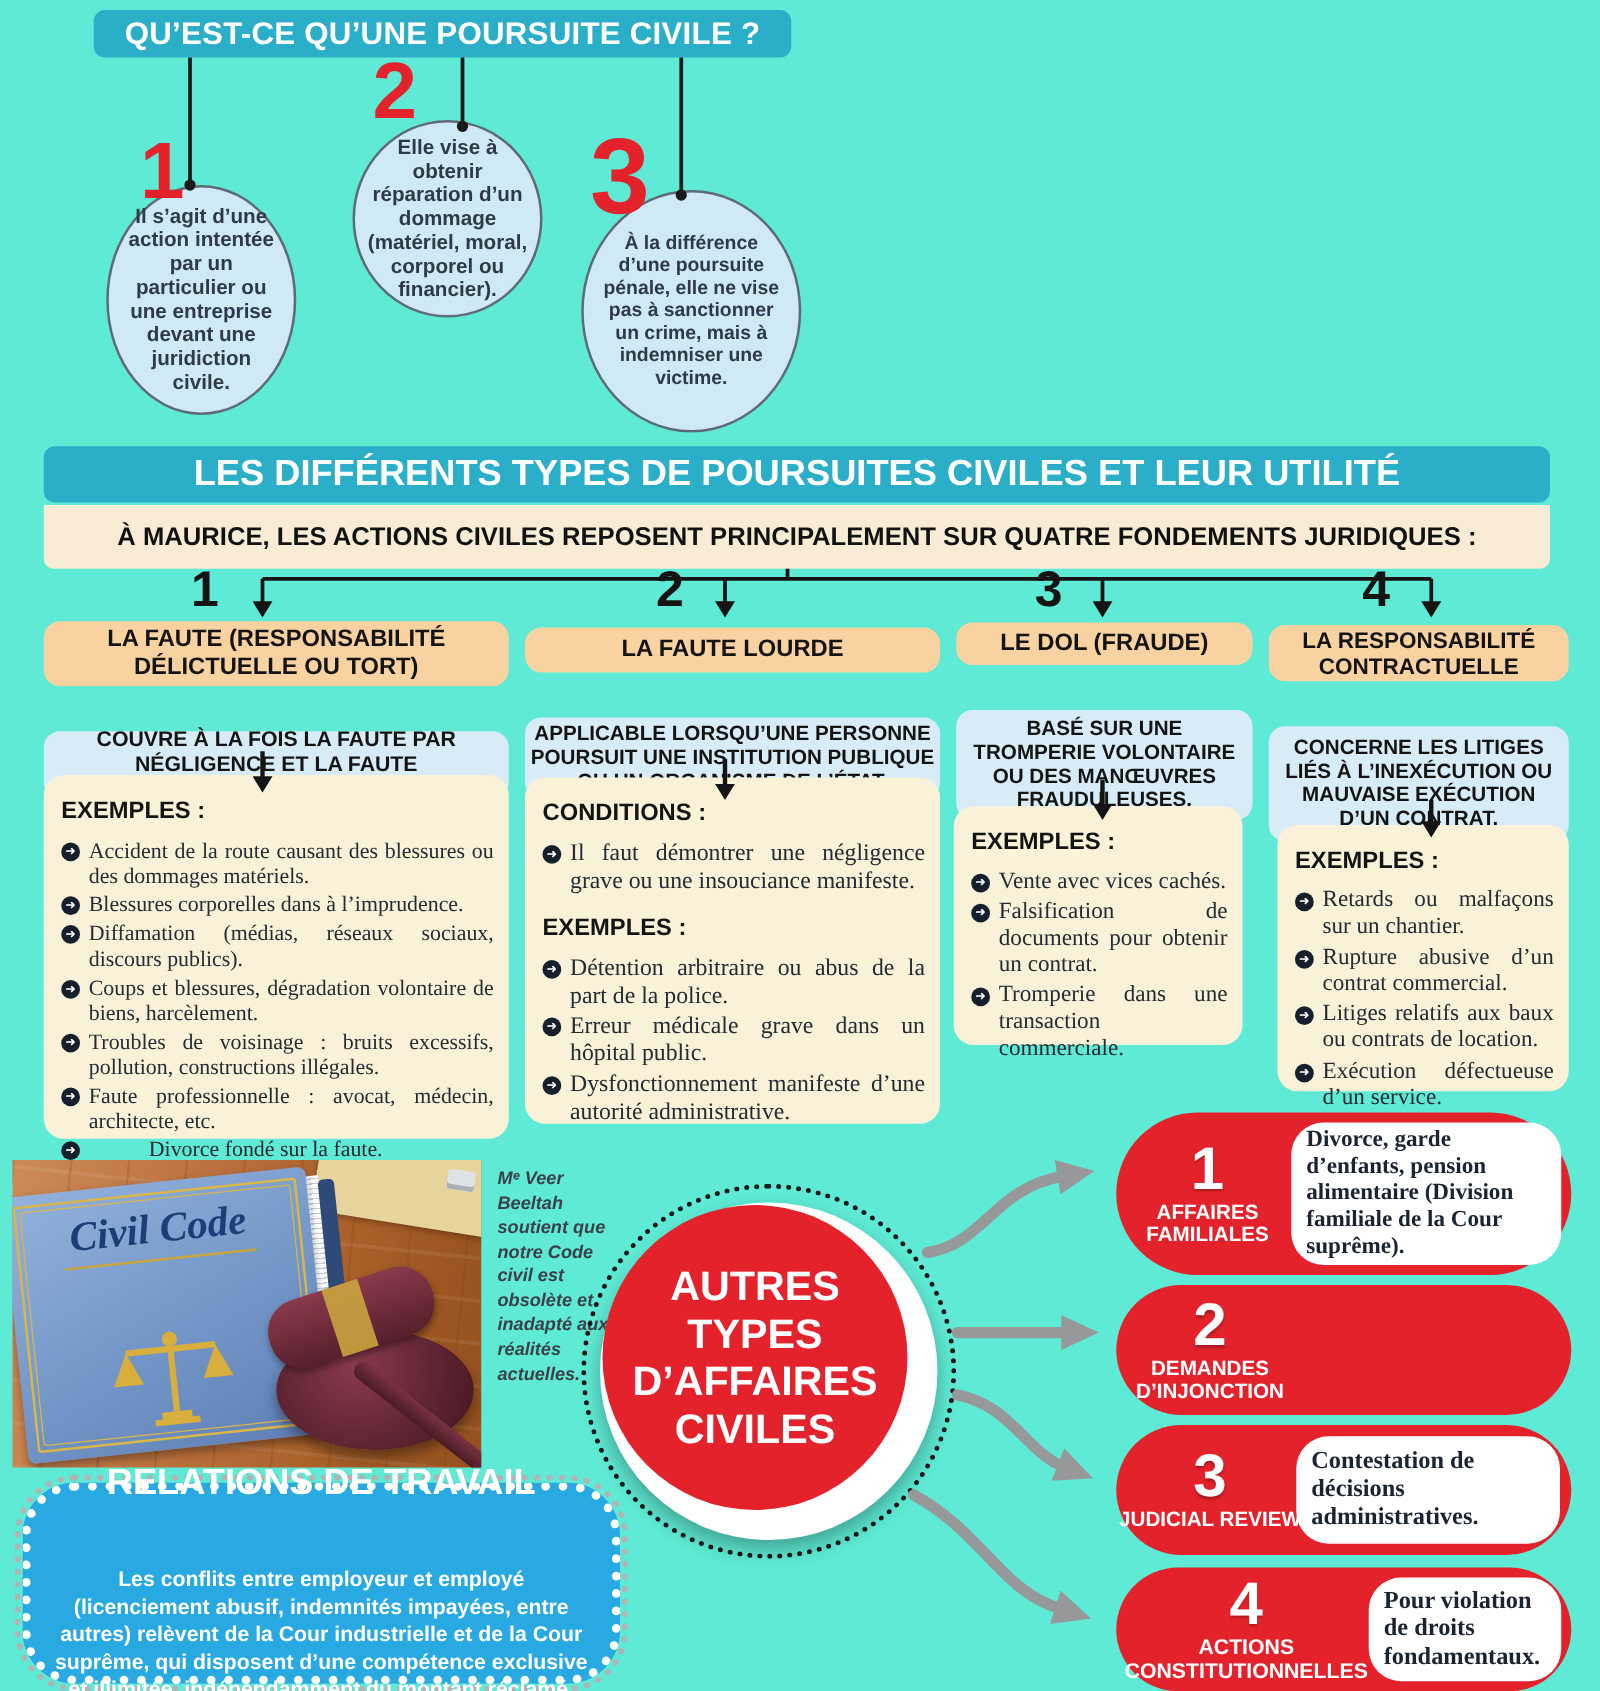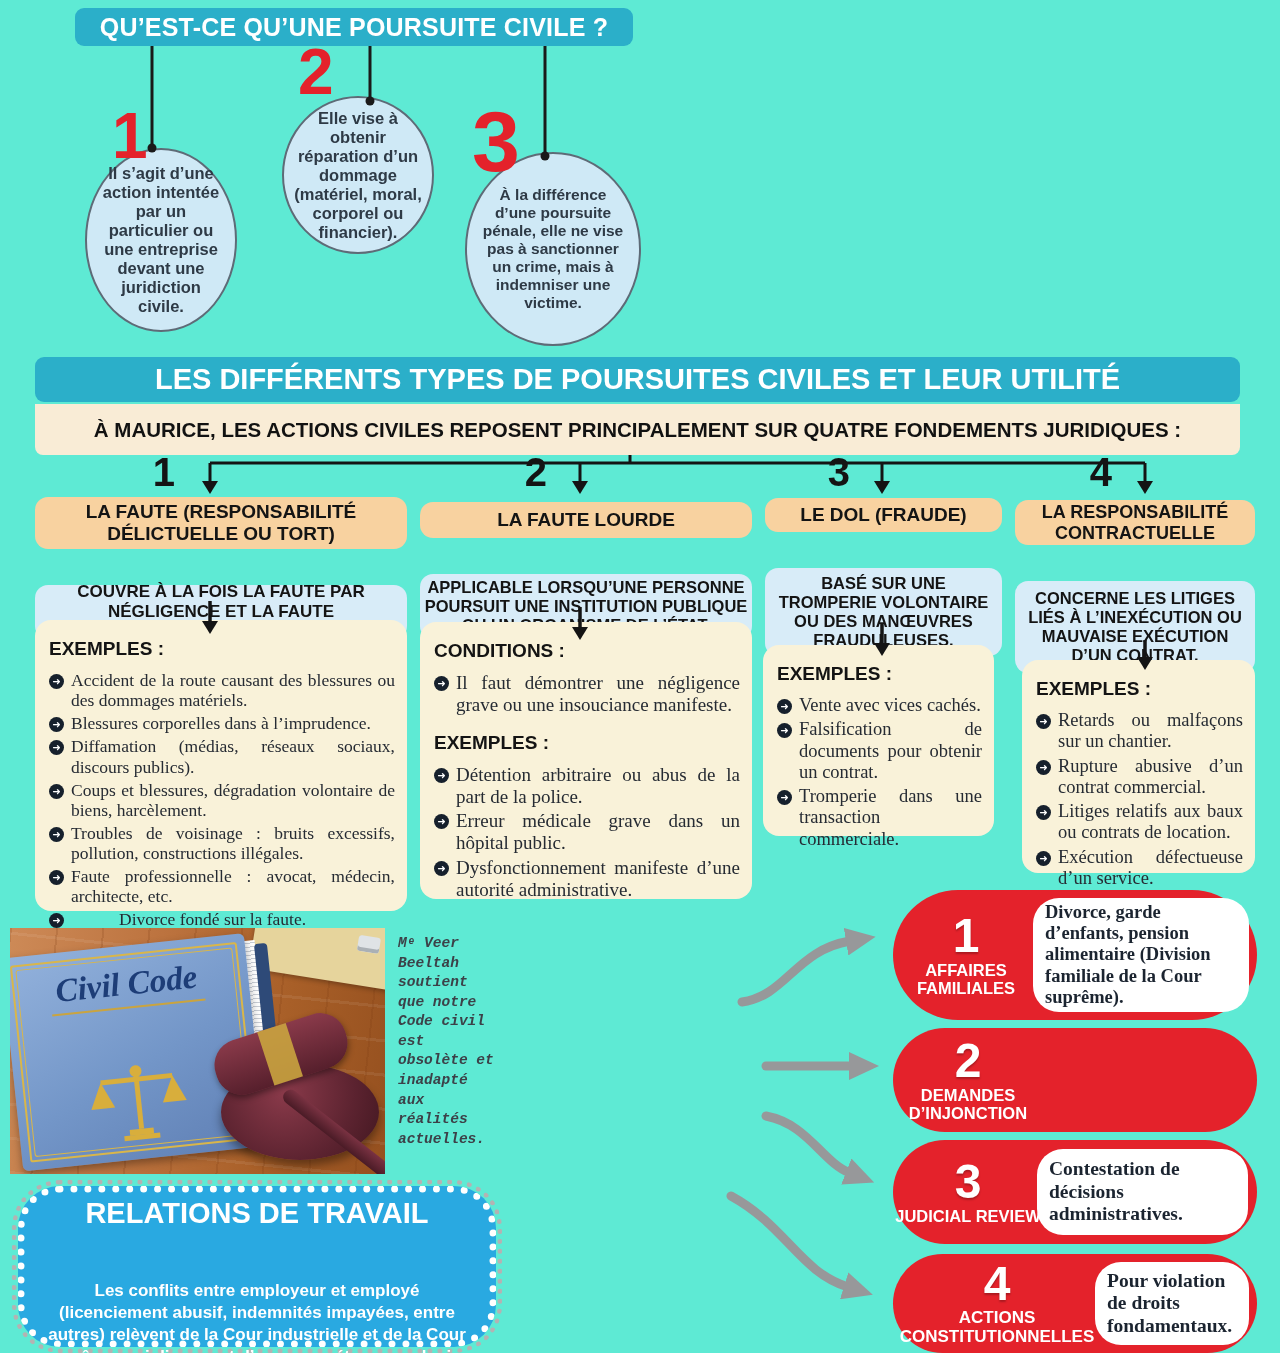--- a/index.html
+++ b/index.html
@@ -99,21 +99,21 @@
                 box-shadow:0 6px 10px rgba(0,0,0,.4); }
   #gavel-head { position:absolute; right:36px; bottom:92px; width:136px; height:56px; border-radius:26px;
                 transform:rotate(-18deg); background:linear-gradient(#8a3a4a,#561f2c);
                 box-shadow:0 3px 6px rgba(0,0,0,.4); }
   #gavel-head::after { content:""; position:absolute; left:52px; top:0; width:30px; height:100%;
                 background:#caa43f; opacity:.9; }
   #gavel-handle { position:absolute; right:-16px; bottom:34px; width:130px; height:15px; border-radius:8px;
                 background:linear-gradient(#7a3242,#4a1b26); transform:rotate(38deg); }
 
   #quote { left:398px; top:934px; width:96px; font-weight:bold; font-style:italic;
-           font-size:14.5px; color:#3c4148; line-height:1.35; z-index:2;font-family:Liberation Mono, monospace; }
+           font-size:14.5px; color:#3c4148; line-height:1.35; z-index:2; }
 
   
   #hub-ring { left:465px; top:947px; width:300px; height:300px; border:4px dotted #1a1a1a;
               border-radius:50%; z-index:4; }
   #hub-white { position:absolute; left:11px; top:11px; width:270px; height:270px; border-radius:50%;
                background:#fff; box-shadow:0 8px 16px rgba(0,0,0,.3); }
   #hub-red { position:absolute; left:13px; top:13px; width:244px; height:244px; border-radius:50%;
              background:#e4222b; display:flex; align-items:center; justify-content:center;
              text-align:center; color:#fff; font-weight:800; font-size:33px; line-height:1.15; padding:0 14px; }
 
@@ -138,21 +138,21 @@
   #pill4 { top:1254px; height:99px;  border-radius:50px; }
   #pill4 .pill-left { width:208px; }
   #pill4 .pill-label { font-size:17px; }
   #pill4 .pill-white { left:202px; top:8px; bottom:8px; right:8px; font-size:19.5px; }
 
   
   #relations-outer { left:12px; top:1180px; width:490px; height:173px; border:5px dotted #b3b3b3;
                      border-radius:48px; z-index:7; background:transparent; }
   #relations-inner { position:absolute; inset:1px; background:#29a9e1; border:7px dotted #ffffff;
                      border-radius:42px; display:flex; flex-direction:column; align-items:center;
-                     justify-content:space-between; text-align:center; color:#fff; padding:4px 18px;gap:44px; }
+                     justify-content:center; text-align:center; color:#fff; padding:4px 18px;gap:44px; }
   #relations-title { font-size:29px; font-weight:800; margin-bottom:6px; }
   #relations-text  { font-size:17px; font-weight:bold; line-height:1.3; }
 </style>
 </head>
 <body>
 
 <div id="canvas">
 
   <svg class="overlay">
     <defs>
@@ -358,20 +358,26 @@
         </svg>
       </div>
     </div>
     <div id="soundblock"></div>
     <div id="gavel-head"></div>
     <div id="gavel-handle"></div>
   </div>
 
   <div class="abs" id="quote">Mᵉ Veer Beeltah soutient que notre Code civil est obsolète et inadapté aux réalités actuelles.</div>
 
+  <div class="abs" id="hub-ring">
+    <div id="hub-white"></div>
+    <div id="hub-red">
+      <span>AUTRES TYPES D’AFFAIRES CIVILES</span>
+    </div>
+  </div>
 
   <div class="pill" id="pill1">
     <div class="pill-left">
       <div class="pill-num">1</div>
       <div class="pill-label">AFFAIRES FAMILIALES</div>
     </div>
     <div class="pill-white">
         <span>Divorce, garde d’enfants, pension alimentaire (Division familiale de la Cour suprême).</span>
       </div>
   </div>

